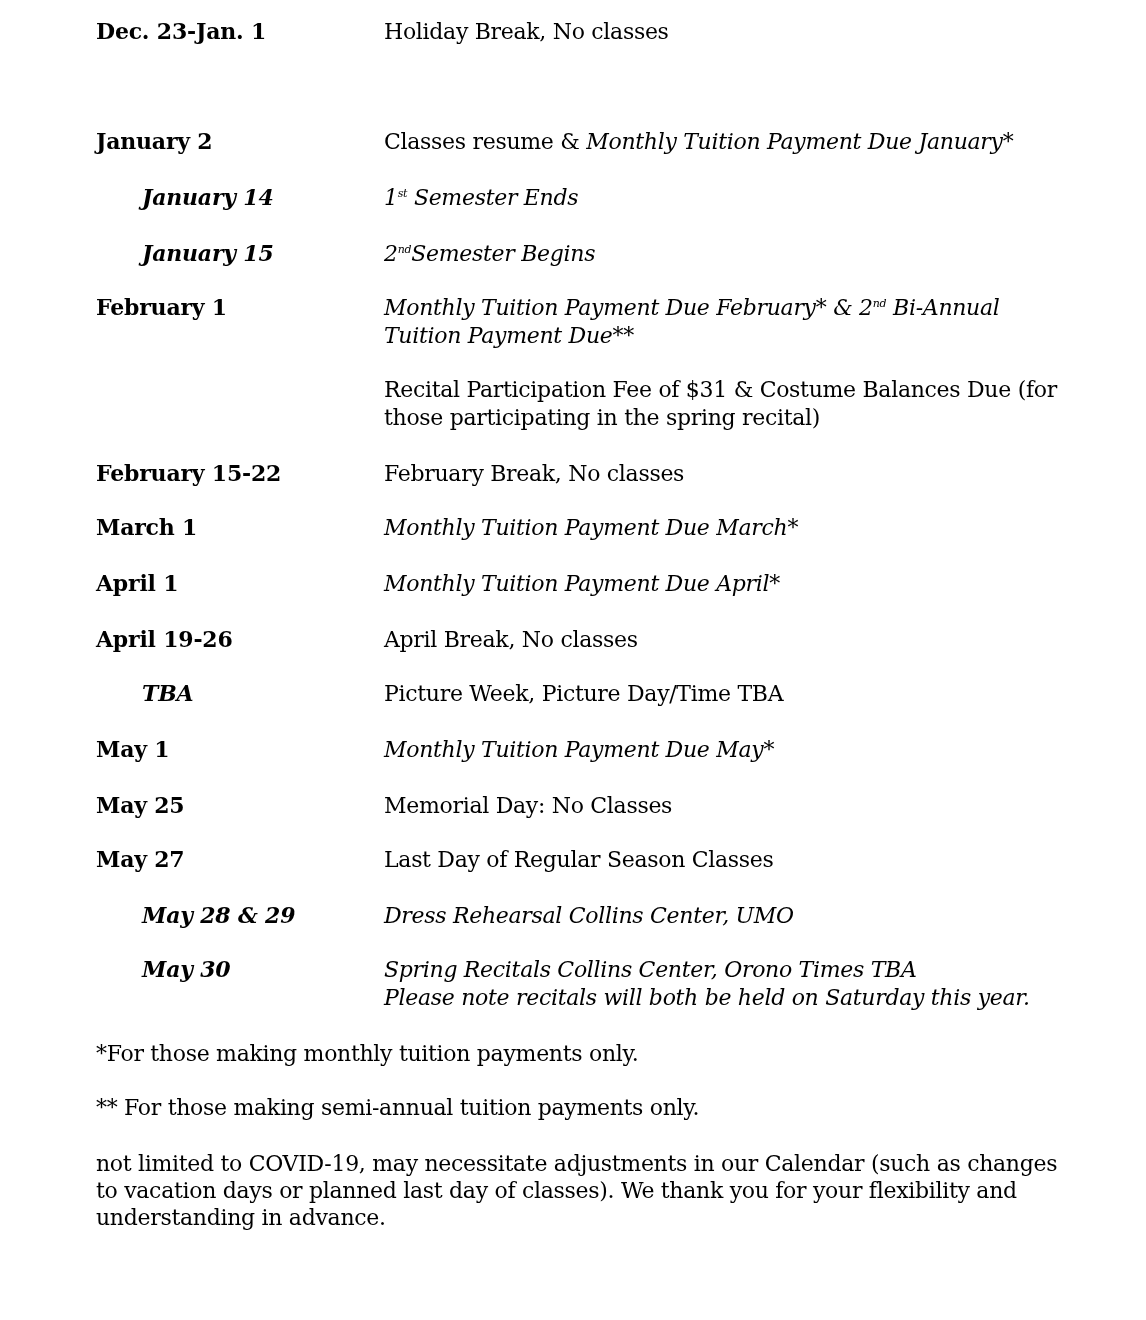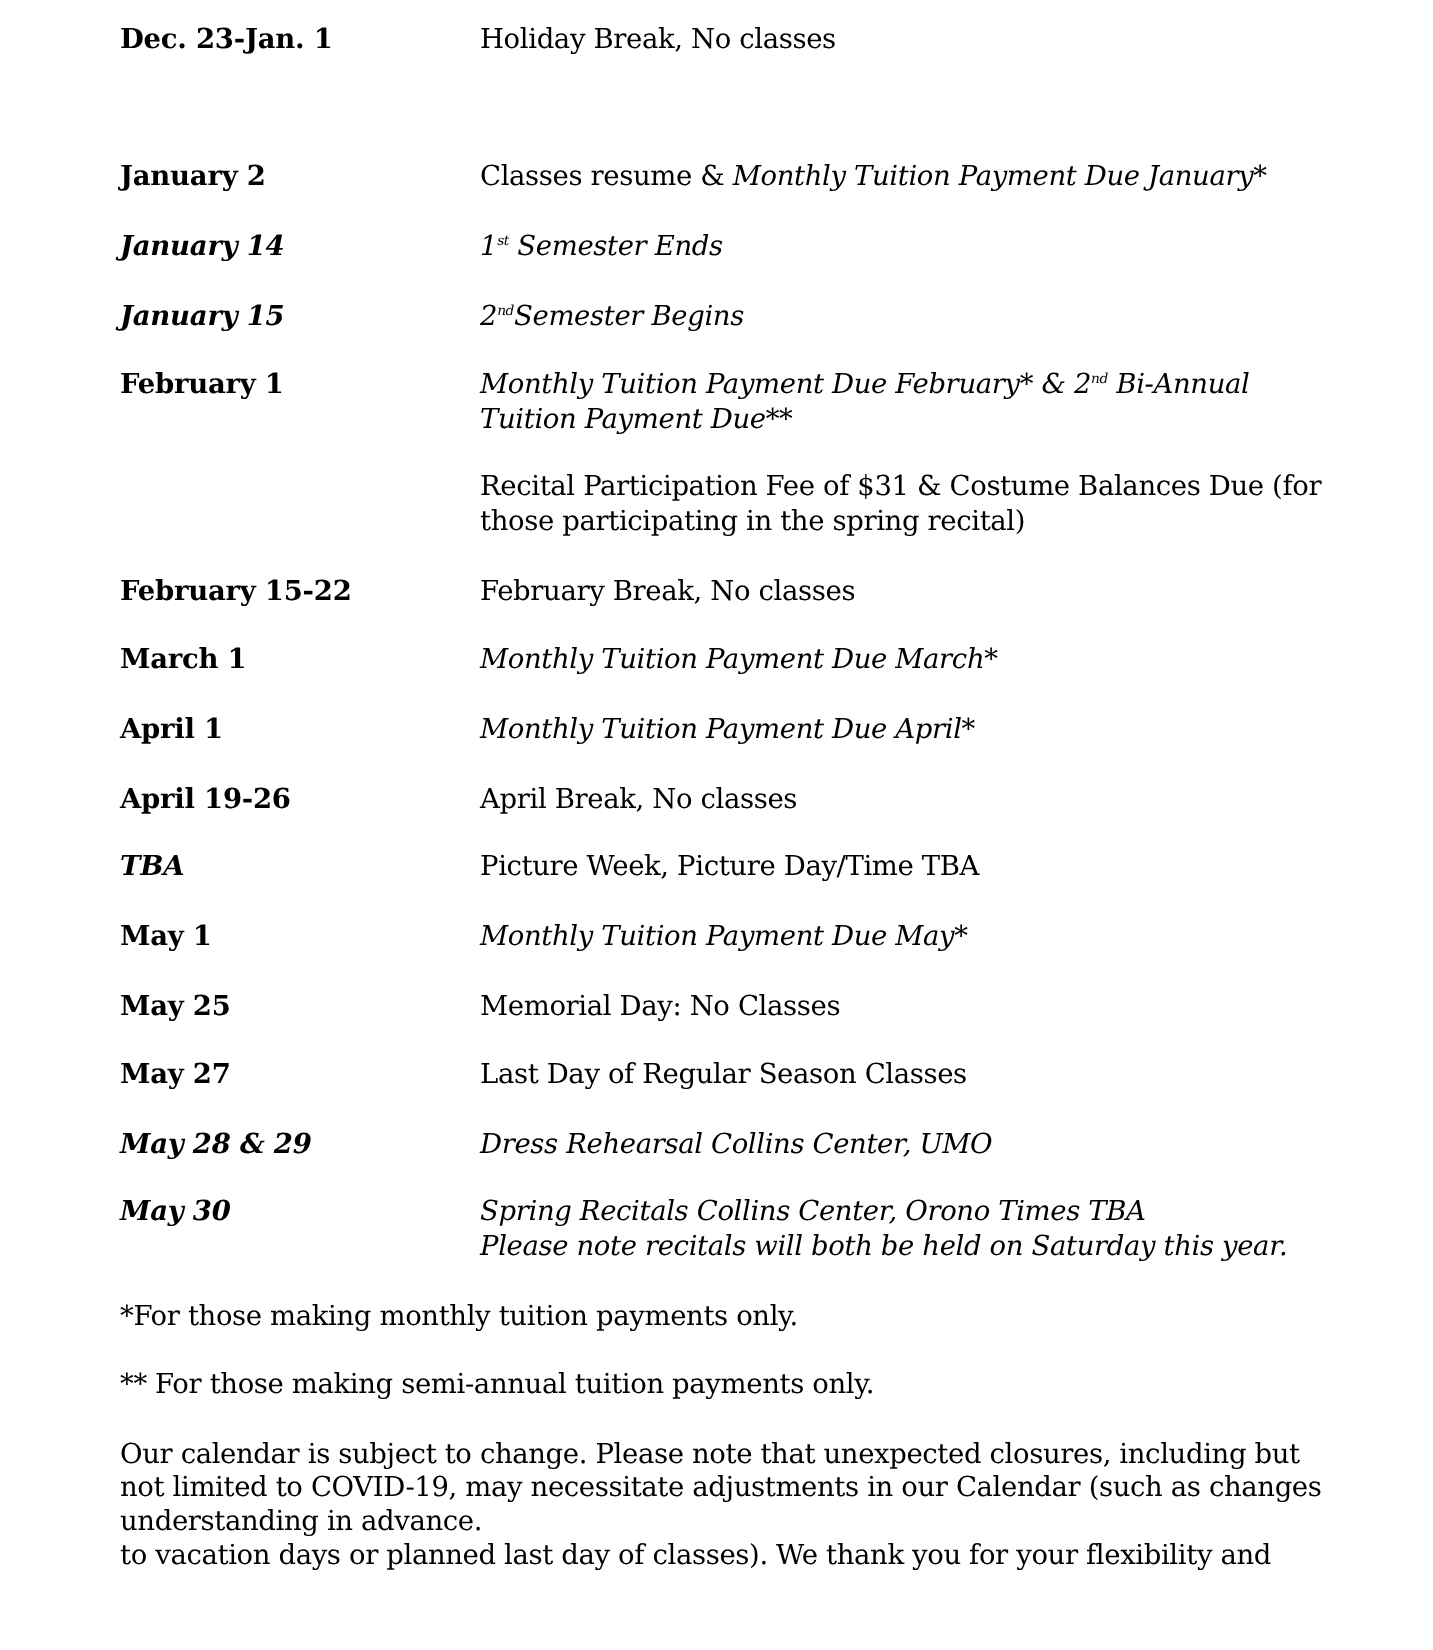--- a/index.html
+++ b/index.html
@@ -5,21 +5,21 @@
     html, body { margin: 0; padding: 0; background: #ffffff; }
     body {
       width: 1146px; height: 1320px; position: relative; overflow: hidden;
       font-family: "DejaVu Serif", "Liberation Serif", serif;
       color: #000000;
       font-size: 22px;
     }
     .doc { position: absolute; left: 96px; top: 0; width: 960px; }
     .row { position: absolute; left: 0; width: 960px; }
     .date { position: absolute; left: 0; top: 0; font-weight: bold; letter-spacing: -0.2px; white-space: nowrap; }
-    .date.italic { font-style: italic; }
+    .date.italic { font-style: italic; margin-left: 46px; }
     .desc { position: absolute; left: 288px; top: 0; width: 660px; line-height: 28px; letter-spacing: -0.3px; }
     .desc p { margin: 0; }
     .it { font-style: italic; }
     .bi { font-style: italic; font-weight: normal; }
     sup { font-size: 11px; line-height: 0; vertical-align: 8px; }
     .note { position: absolute; left: 0; width: 960px; line-height: 27px; letter-spacing: -0.3px; }
     .gap { height: 26px; }
     .line { white-space: nowrap; }
   </style>
 </head>
@@ -108,19 +108,18 @@
     <div class="desc">
       <p class="bi line">Spring Recitals Collins Center, Orono Times TBA</p>
       <p class="it line">Please note recitals will both be held on Saturday this year.</p>
     </div>
   </div>
 
   <div class="note" style="top:1040px;">*For those making monthly tuition payments only.</div>
   <div class="note" style="top:1094px;">** For those making semi-annual tuition payments only.</div>
 
   <div class="note" style="top:1150px;">
-    <div class="line">Our calendar is subject to change.  Please note that unexpected closures, including but</div>
     <div class="line">not limited to COVID-19, may necessitate adjustments in our Calendar (such as changes</div>
+    <div class="line">to vacation days or planned last day of classes).  We thank you for your flexibility and</div>
     <div class="line">understanding in advance.</div>
-    <div class="line">to vacation days or planned last day of classes).  We thank you for your flexibility and</div>
   </div>
 
 </div>
 
 </body></html>

